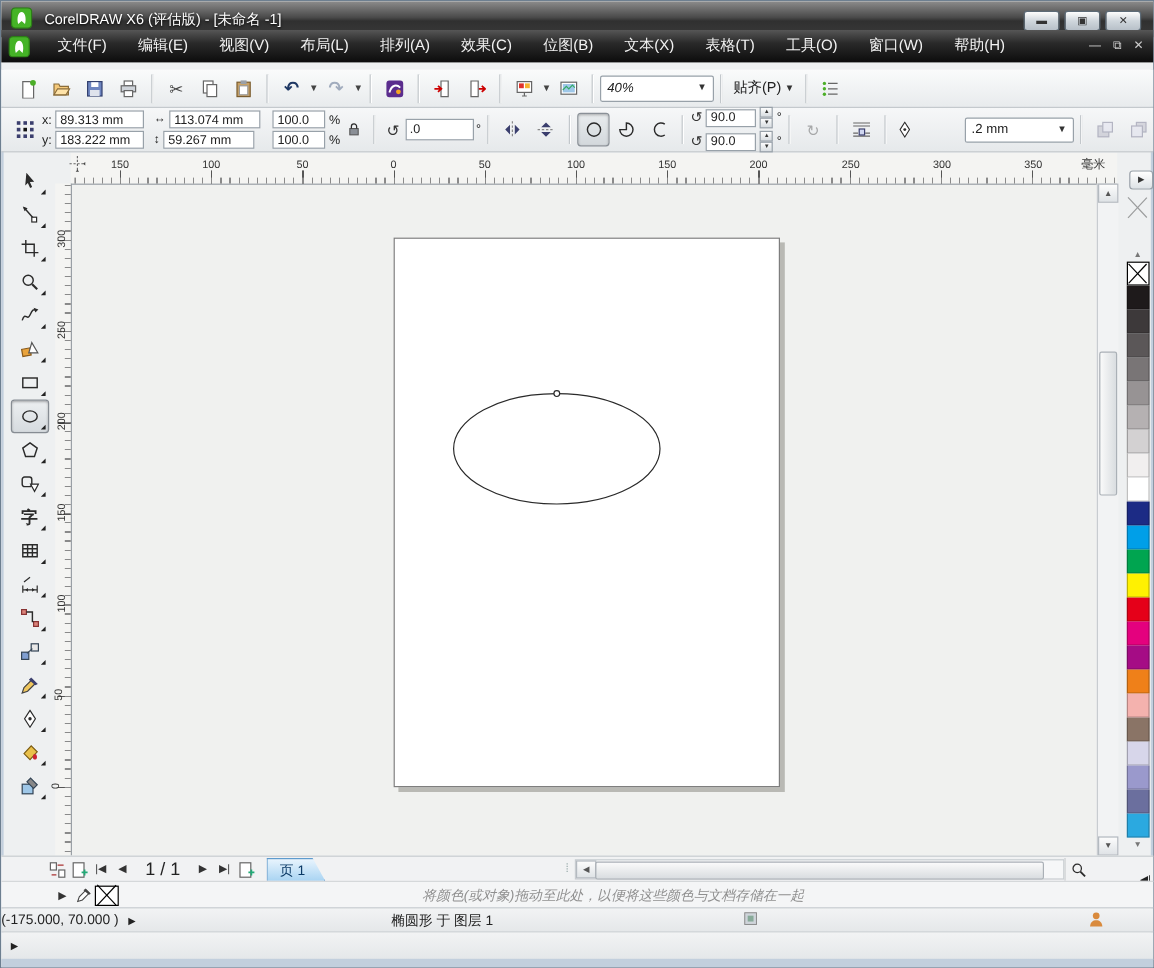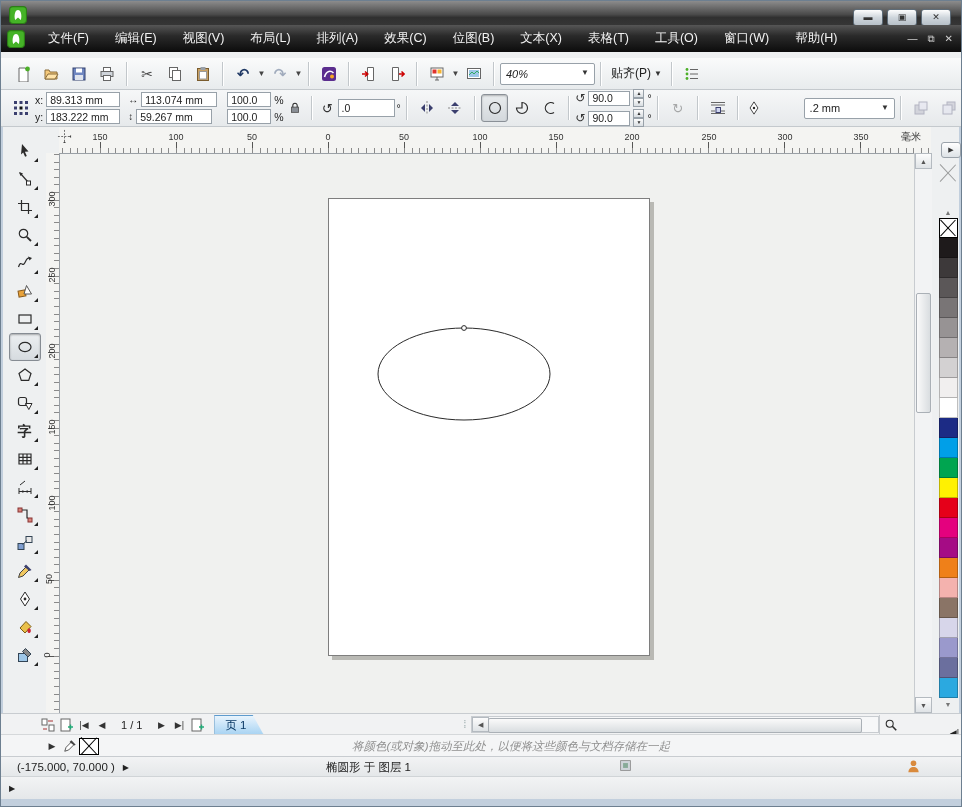--- a/index.html
+++ b/index.html
@@ -84,21 +84,21 @@
   .swatch{width:19px;height:20px;box-sizing:border-box;border:1px solid rgba(0,0,0,.25);border-top:none;}
   .swatch.no-color{border:1px solid #000;background:#fff;position:relative;}
   .xmark{position:absolute;inset:0;}
   .xmark:before,.xmark:after{content:"";position:absolute;left:50%;top:50%;width:130%;height:1px;background:#000;}
   .xmark:before{transform:translate(-50%,-50%) rotate(47deg);}
   .xmark:after{transform:translate(-50%,-50%) rotate(-47deg);}
   .pal-scroll{width:16px;height:12px;display:flex;align-items:center;justify-content:center;font-size:7px;color:#777;}
   
   #pagebar{position:absolute;left:0;top:712px;width:962px;height:21px;background:#f1f2f3;border-top:1px solid #c8ccd0;display:flex;align-items:center;z-index:4;}
   .nav-btn{width:18px;height:18px;display:flex;align-items:center;justify-content:center;font-size:9px;color:#333;}
-  #page-indicator{font-size:11px;margin:0 10px;color:#222;}
+  #page-indicator{font-size:15px;margin:0 10px;color:#222;}
   #page-tab{height:19px;margin-left:8px;padding:0 16px 0 10px;display:flex;align-items:center;font-size:11.5px;color:#0b3a66;
     background:linear-gradient(#e8f4fd,#a6d2f2);border:1px solid #5e9bcd;border-bottom:none;
     clip-path:polygon(0 0,calc(100% - 11px) 0,100% 100%,0 100%);}
   #hsplit{color:#9aa;font-size:10px;margin-left:200px;letter-spacing:1px;}
   #hscroll{position:relative;height:17px;flex:0 0 auto;width:408px;margin-left:4px;background:#f6f7f8;border:1px solid #c8ccd0;box-sizing:border-box;display:flex;align-items:center;}
   #hthumb{position:absolute;left:16px;top:1px;height:13px;width:372px;background:linear-gradient(#fafafa,#d9dde0);border:1px solid #aab0b6;border-radius:2px;}
   #zoom-fit-btn{width:22px;height:19px;display:flex;align-items:center;justify-content:center;border-left:1px solid #c8ccd0;}
   #dock-collapse{position:absolute;right:4px;top:14px;font-size:9px;color:#222;}
   
   #docpal{position:absolute;left:0;top:733px;width:962px;height:22px;background:#f4f5f6;border-top:1px solid #d5d8da;display:flex;align-items:center;z-index:4;}
@@ -116,20 +116,21 @@
 </head>
 <body>
 
 <div id="app">
 
   <div id="titlebar">
     <span class="app-logo g"><svg width="18" height="18" viewBox="0 0 16 16">
           <rect x="0.5" y="0.5" width="15" height="15" rx="3" fill="#45b327" stroke="#2c7d17"></rect>
           <path d="M5.5 12.5C4.2 8 5.5 3.5 8 3.5s3.8 4.5 2.5 9L8 10.2z" fill="#fff"></path>
         </svg></span>
+    <span class="title-text">CorelDRAW X6 (评估版) - [未命名 -1]</span>
     <div class="win-buttons">
       <div class="win-btn">▬</div>
       <div class="win-btn">▣</div>
       <div class="win-btn">✕</div>
     </div>
   </div>
 
   <div id="menubar">
     <span class="menu-logo g"><svg width="18" height="18" viewBox="0 0 16 16">
           <rect x="0.5" y="0.5" width="15" height="15" rx="3" fill="#45b327" stroke="#2c7d17"></rect>
@@ -695,21 +696,21 @@
         </svg>
       </div>
     <div class="swatch no-color" style="width:20px;height:17px;">
         <span class="xmark"></span>
       </div>
     <div class="hint">将颜色(或对象)拖动至此处，以便将这些颜色与文档存储在一起</div>
     <div style="width:40px;"></div>
   </div>
 
   <div id="status1">
-    <span style="margin-left:16px;">(-175.000, 70.000 )</span>
+    <span style="margin-left:0;">(-175.000, 70.000 )</span>
     <span class="expander">▶</span>
     <span id="obj-info">椭圆形 于 图层 1</span>
     <span id="proof-icon"><svg width="13" height="13" viewBox="0 0 16 16">
           <rect x="2" y="2" width="12" height="12" fill="#cfd4da" stroke="#888"></rect>
           <rect x="5" y="5" width="6" height="6" fill="#8a9"></rect>
         </svg></span>
     <span id="user-icon"><svg width="15" height="15" viewBox="0 0 16 16">
           <circle cx="8" cy="4.5" r="3" fill="#d98a3d"></circle>
           <path d="M2.5 14c.5-4 2.5-5.5 5.5-5.5s5 1.5 5.5 5.5z" fill="#d98a3d"></path>
         </svg></span>

